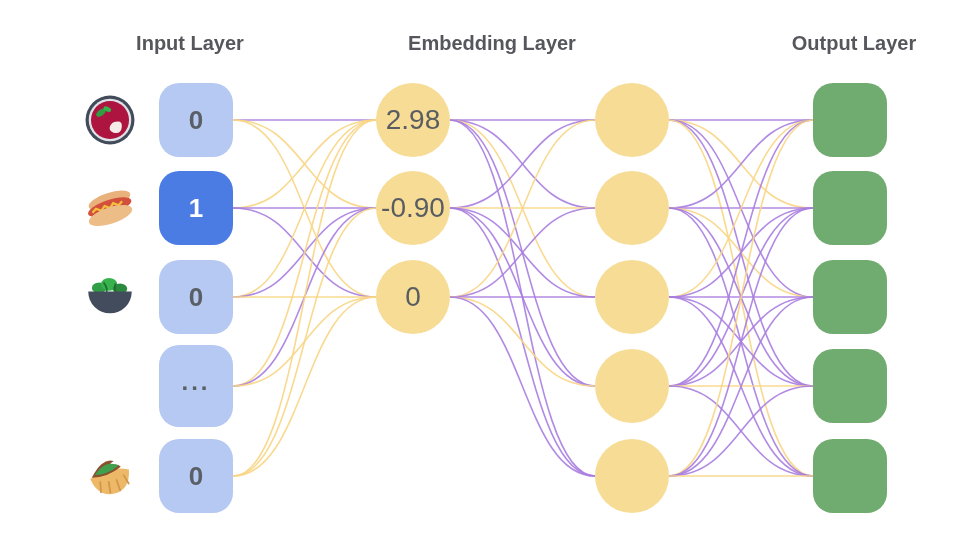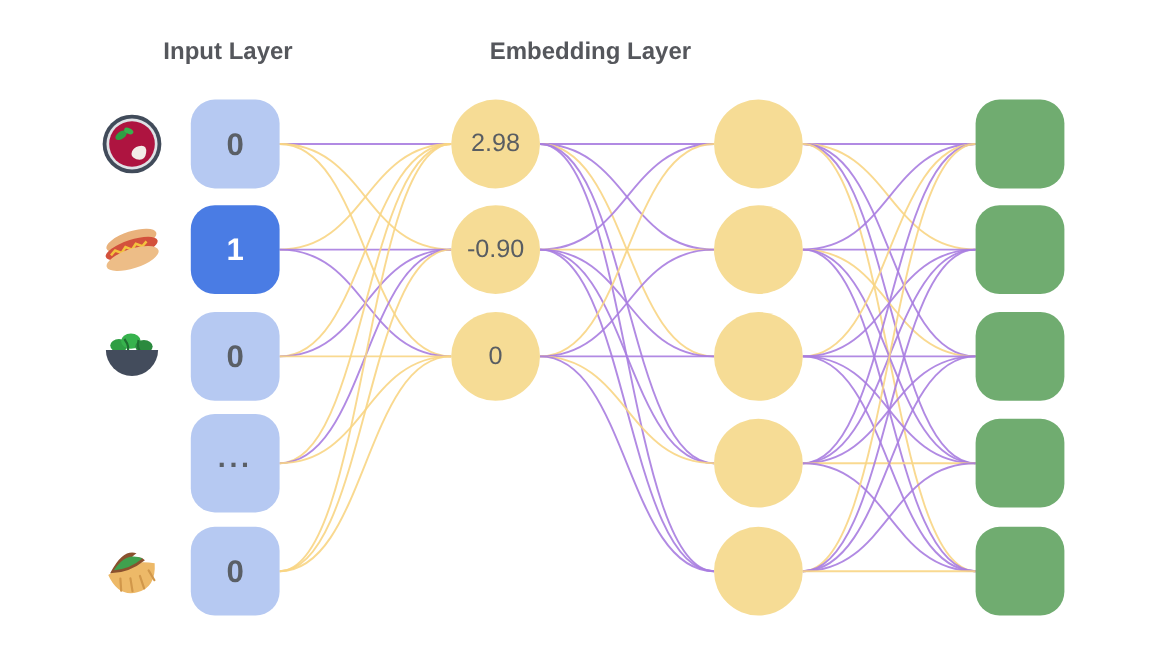--- a/index.html
+++ b/index.html
@@ -15,21 +15,21 @@
   .node-square {
     position:absolute; z-index:2; width:74px; height:74px; border-radius:20px;
     display:flex; align-items:center; justify-content:center;
     font-weight:bold; font-size:26px; color:#5a5f66;
     transform:translate(-50%,-50%);
   }
   .node-square.active { color:#ffffff; }
   .node-circle {
     position:absolute; z-index:2; width:74px; height:74px; border-radius:50%;
     display:flex; align-items:center; justify-content:center;
-    font-size:21px; color:#595d62; transform:translate(-50%,-50%);
+    font-size:28px; color:#595d62; transform:translate(-50%,-50%);
   }
   .food-icon {
     position:absolute; z-index:2; width:58px; height:58px;
     transform:translate(-50%,-50%);
   }
   .ellipsis { letter-spacing:3px; font-size:24px; padding-bottom:8px; }
 </style>
 </head>
 <body>
 
@@ -86,20 +86,21 @@
       <path d="M 669 386 C 741 386 741 386 813 386" fill="none" stroke="#f8d584" stroke-width="1.6" opacity="0.9"></path>
       <path d="M 669 386 C 741 386 741 476 813 476" fill="none" stroke="#a87de0" stroke-width="1.6" opacity="0.9"></path>
       <path d="M 669 476 C 741 476 741 120 813 120" fill="none" stroke="#f8d584" stroke-width="1.6" opacity="0.9"></path>
       <path d="M 669 476 C 741 476 741 208 813 208" fill="none" stroke="#a87de0" stroke-width="1.6" opacity="0.9"></path>
       <path d="M 669 476 C 741 476 741 297 813 297" fill="none" stroke="#a87de0" stroke-width="1.6" opacity="0.9"></path>
       <path d="M 669 476 C 741 476 741 386 813 386" fill="none" stroke="#a87de0" stroke-width="1.6" opacity="0.9"></path>
       <path d="M 669 476 C 741 476 741 476 813 476" fill="none" stroke="#f8d584" stroke-width="1.6" opacity="0.9"></path>
     </svg>
   <div class="layer-title" style="left:190px; top:32px;">Input Layer</div>
   <div class="layer-title" style="left:456px; top:32px;margin-left:36px;">Embedding Layer</div>
+  <div class="layer-title" style="left:854px; top:32px;">Output Layer</div>
   <div id="nodes-root">
       <div class="food-icon" style="left: 110px; top: 120px;"><svg viewBox="0 0 64 64" width="58" height="58">
           <circle cx="32" cy="32" r="27" fill="#414b5a"></circle>
           <circle cx="32" cy="32" r="23.5" fill="#dfe2e6"></circle>
           <circle cx="32" cy="32" r="21" fill="#ae1440"></circle>
           <path d="M38 34 q8 -2 7 6 q-1 8 -9 6 q-6 -2 -4 -7 q1.5 -4 6 -5z" fill="#f3ece8"></path>
           <ellipse cx="22" cy="24" rx="6" ry="3.4" fill="#2f9e44" transform="rotate(-35 22 24)"></ellipse>
           <ellipse cx="29" cy="20" rx="4.5" ry="2.6" fill="#37b24d" transform="rotate(25 29 20)"></ellipse>
         </svg></div>
       <div class="node-square" style="left: 196px; top: 120px; background: rgb(182, 201, 242);">0</div>

